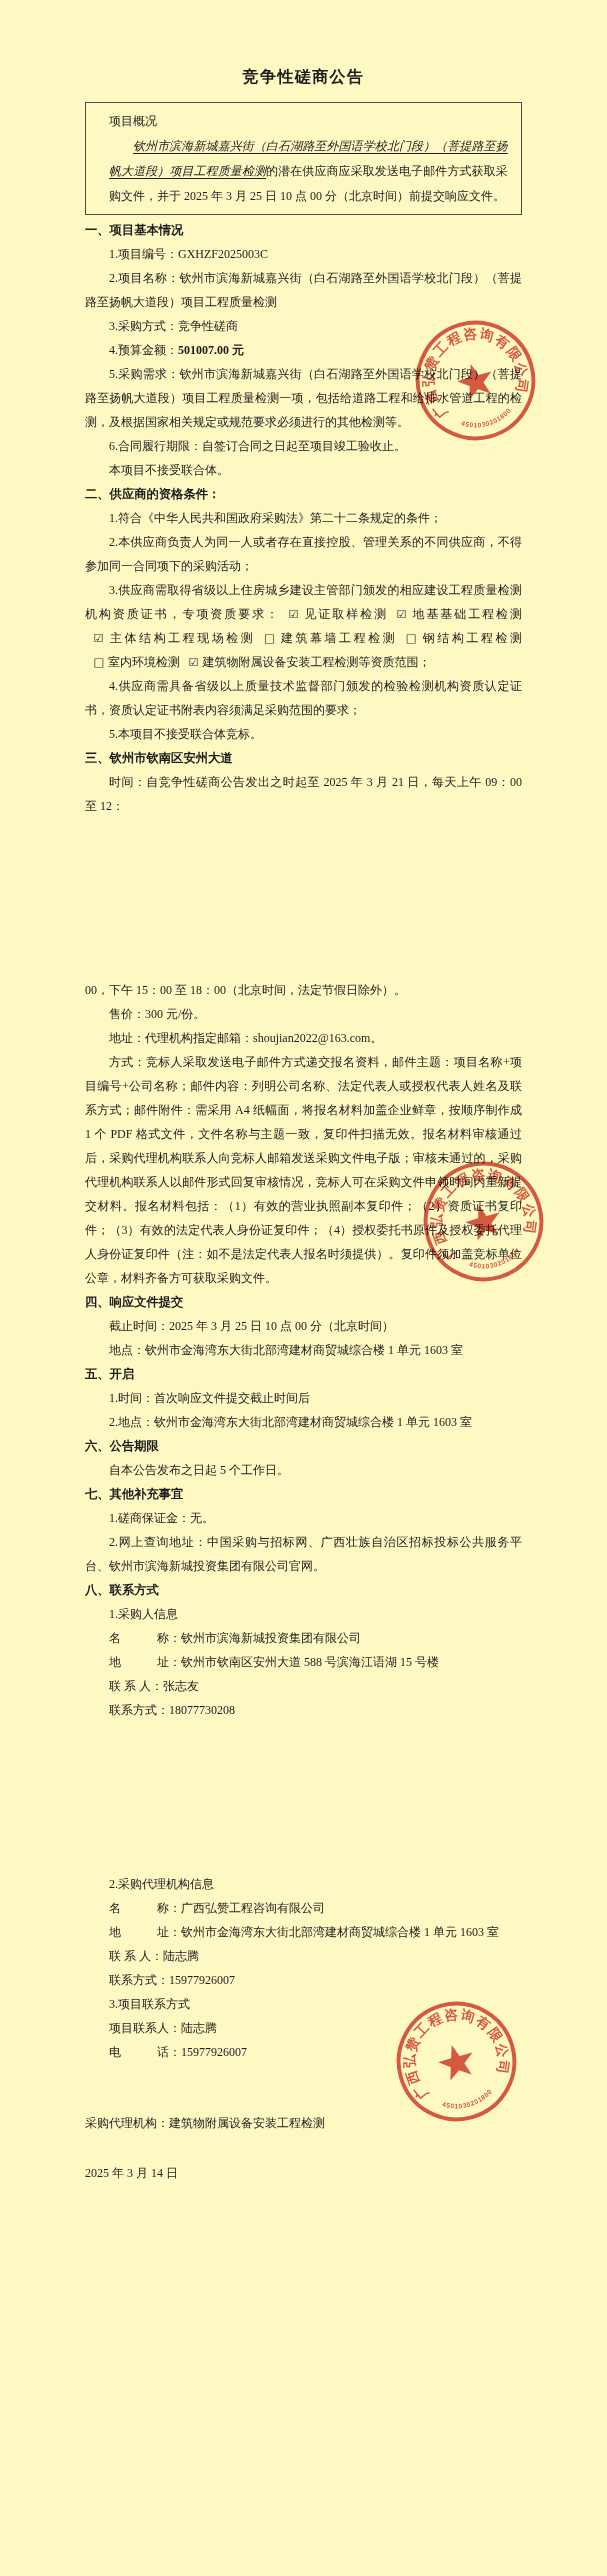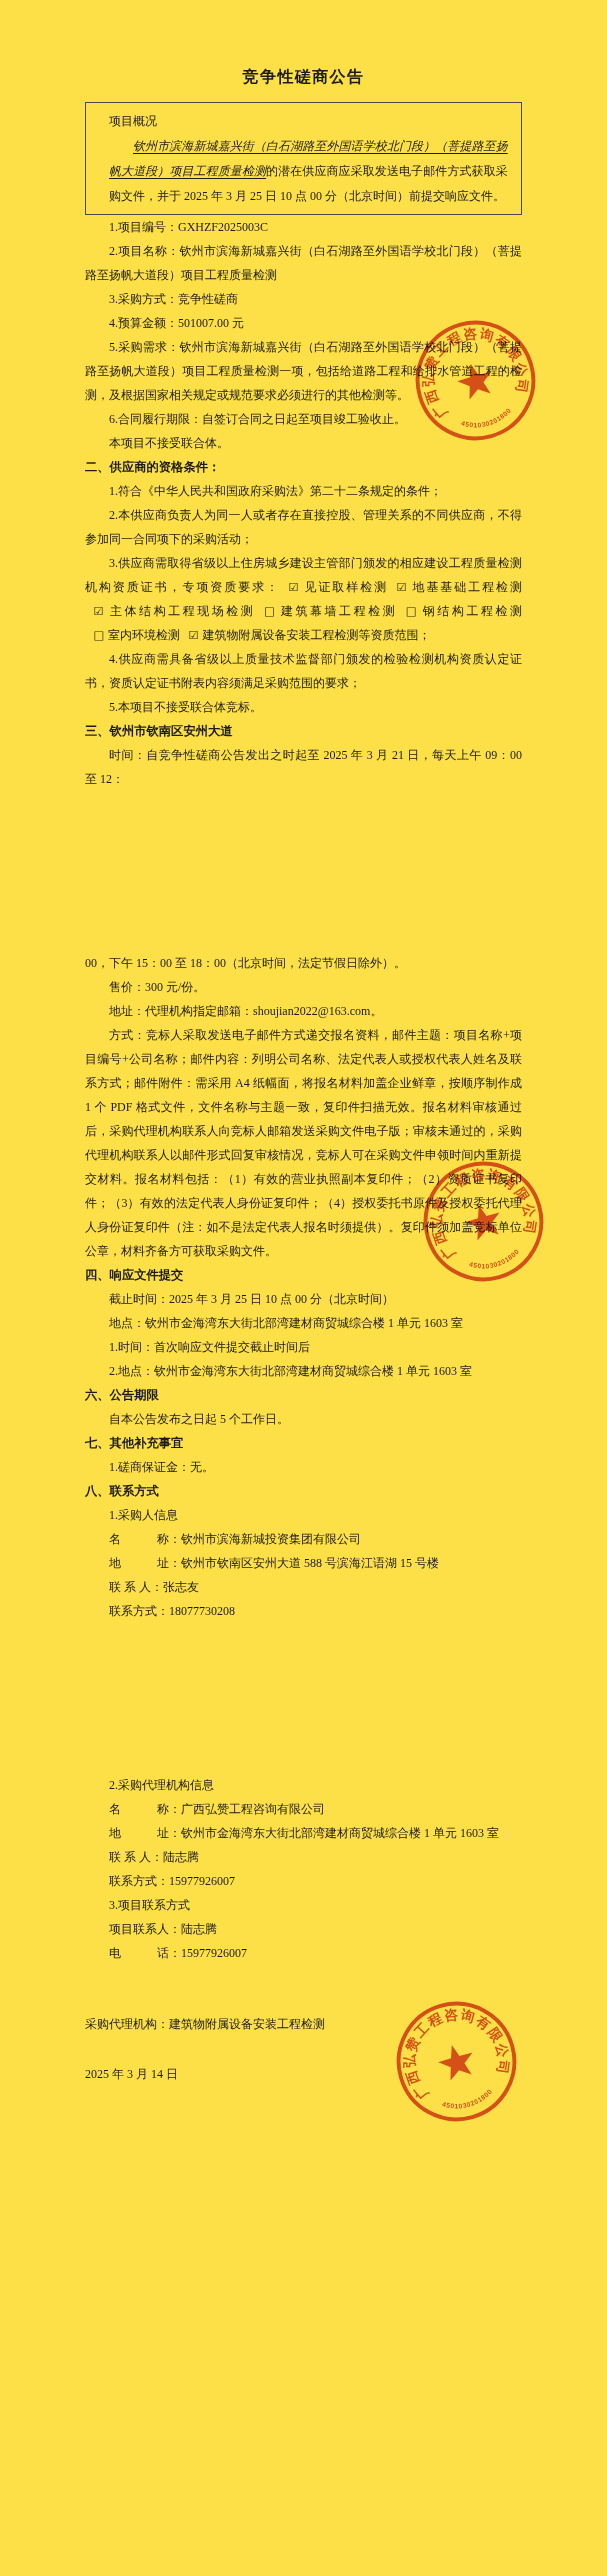--- a/index.html
+++ b/index.html
@@ -1,30 +1,30 @@
 <!DOCTYPE html>
 <html style="font-size:15px"><head>
 <meta charset="utf-8">
 <style>
   html,body{margin:0;padding:0;background:#f4f4f2;}
   .doc{
     position:relative;width:607px;height:2576px;margin:0 auto;
-    background:#fde047;overflow:hidden;
+    background:#fef9c3;overflow:hidden;
     font-family:"Liberation Serif","DejaVu Serif",serif;
     color:#1c1c1c;font-size:12px;line-height:24px;
   }
   .content{margin:0 85px;padding-top:64px;}
   h1{margin:0;font-size:16px;line-height:25px;text-align:center;font-weight:bold;letter-spacing:1.4px;}
   h2{margin:0;font-size:12.3px;line-height:24px;font-weight:bold;
      font-family:"Liberation Sans","DejaVu Sans",sans-serif;}
   h2.first{margin-top:2.8px;}
   p{margin:0;text-align:justify;}
   .ind{text-indent:2em;}
   .u{text-decoration:underline;text-underline-offset:2.8px;font-style:italic;}
-  .b{font-weight:normal;}
+  .b{font-weight:bold;}
   .overview-box{
     margin-top:13px;border:0.9px solid #4a4a4a;
     padding:5.7px 13.3px 5.7px 23px;line-height:25px;
   }
   .cbi{margin-left:8.5px;white-space:nowrap;}
   .cbg{margin-right:3.8px;font-family:"DejaVu Sans",sans-serif;font-size:11.4px;}
   .gap1{height:160px;}
   .gap2{height:150px;}
   .gap3{height:47px;}
   .closing{text-align:right;}
@@ -46,20 +46,21 @@
 <div class="doc">
   <div class="content">
 
     <h1>竞争性磋商公告</h1>
 
     <div class="overview-box">
       <p>项目概况</p>
       <p class="ind"><span class="u">钦州市滨海新城嘉兴街（白石湖路至外国语学校北门段）（菩提路至扬帆大道段）项目工程质量检测</span><span>的潜在供应商应采取发送电子邮件方式获取采购文件，并于 2025 年 3 月 25 日 10 点 00 分（北京时间）前提交响应文件。</span></p>
     </div>
 
+    <h2 class="first">一、项目基本情况</h2>
     <p class="ind">1.项目编号：GXHZF2025003C</p>
     <p class="ind">2.项目名称：钦州市滨海新城嘉兴街（白石湖路至外国语学校北门段）（菩提路至扬帆大道段）项目工程质量检测</p>
     <p class="ind">3.采购方式：竞争性磋商</p>
     <p class="ind"><span>4.预算金额：</span><span class="b">501007.00 元</span></p>
     <p class="ind">5.采购需求：钦州市滨海新城嘉兴街（白石湖路至外国语学校北门段）（菩提路至扬帆大道段）项目工程质量检测一项，包括给道路工程和给排水管道工程的检测，及根据国家相关规定或规范要求必须进行的其他检测等。</p>
     <p class="ind">6.合同履行期限：自签订合同之日起至项目竣工验收止。</p>
     <p class="ind">本项目不接受联合体。</p>
 
     <h2>二、供应商的资格条件：</h2>
     <p class="ind">1.符合《中华人民共和国政府采购法》第二十二条规定的条件；</p>
@@ -75,28 +76,30 @@
 
     <p>00，下午 15：00 至 18：00（北京时间，法定节假日除外）。</p>
     <p class="ind">售价：300 元/份。</p>
     <p class="ind">地址：代理机构指定邮箱：shoujian2022@163.com。</p>
     <p class="ind">方式：竞标人采取发送电子邮件方式递交报名资料，邮件主题：项目名称+项目编号+公司名称；邮件内容：列明公司名称、法定代表人或授权代表人姓名及联系方式；邮件附件：需采用 A4 纸幅面，将报名材料加盖企业鲜章，按顺序制作成 1 个 PDF 格式文件，文件名称与主题一致，复印件扫描无效。报名材料审核通过后，采购代理机构联系人向竞标人邮箱发送采购文件电子版；审核未通过的，采购代理机构联系人以邮件形式回复审核情况，竞标人可在采购文件申领时间内重新提交材料。报名材料包括：（1）有效的营业执照副本复印件；（2）资质证书复印件；（3）有效的法定代表人身份证复印件；（4）授权委托书原件及授权委托代理人身份证复印件（注：如不是法定代表人报名时须提供）。复印件须加盖竞标单位公章，材料齐备方可获取采购文件。</p>
 
     <h2>四、响应文件提交</h2>
     <p class="ind">截止时间：2025 年 3 月 25 日 10 点 00 分（北京时间）</p>
     <p class="ind">地点：钦州市金海湾东大街北部湾建材商贸城综合楼 1 单元 1603 室</p>
 
+    <h2>五、开启</h2>
     <p class="ind">1.时间：首次响应文件提交截止时间后</p>
     <p class="ind">2.地点：钦州市金海湾东大街北部湾建材商贸城综合楼 1 单元 1603 室</p>
 
     <h2>六、公告期限</h2>
     <p class="ind">自本公告发布之日起 5 个工作日。</p>
 
     <h2>七、其他补充事宜</h2>
     <p class="ind">1.磋商保证金：无。</p>
+    <p class="ind">2.网上查询地址：中国采购与招标网、广西壮族自治区招标投标公共服务平台、钦州市滨海新城投资集团有限公司官网。</p>
 
     <h2>八、联系方式</h2>
     <p class="ind">1.采购人信息</p>
     <p class="ind">名　　　称：钦州市滨海新城投资集团有限公司</p>
     <p class="ind">地　　　址：钦州市钦南区安州大道 588 号滨海江语湖 15 号楼</p>
     <p class="ind">联 系 人：张志友</p>
     <p class="ind">联系方式：18077730208</p>
 
     <div class="gap2"></div>
 

